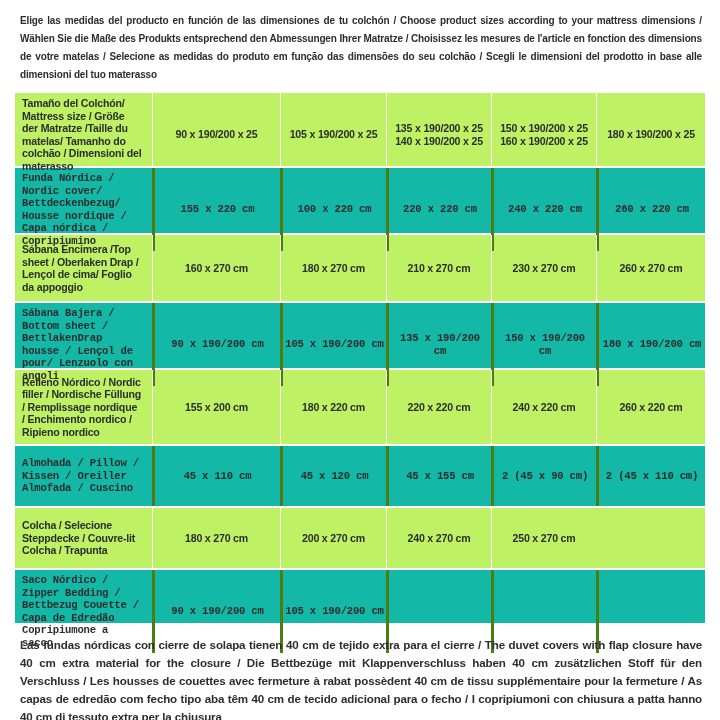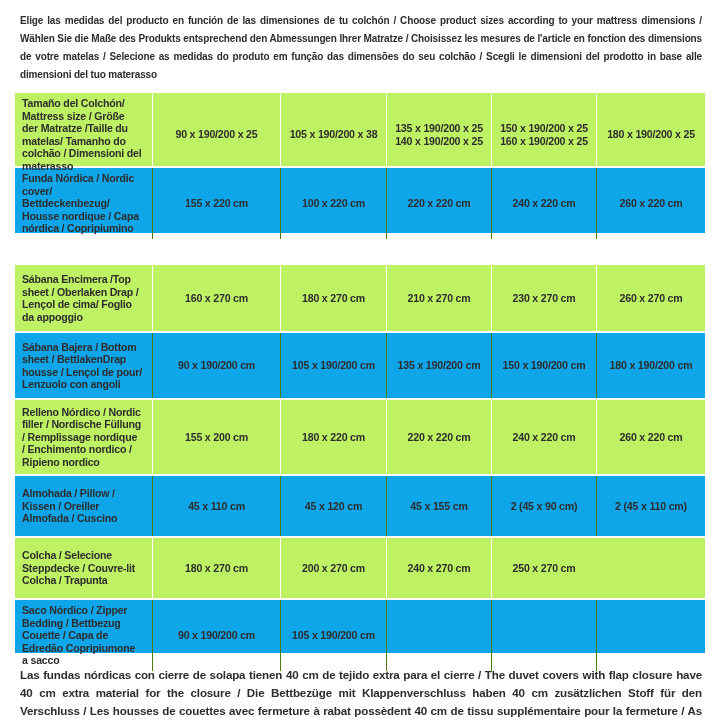--- a/index.html
+++ b/index.html
@@ -23,43 +23,43 @@
   .size-table {
     margin: 9px 15px 0 15px;
   }
   .trow {
     display: grid;
     grid-template-columns: 137px 128px 106px 105px 105px 109px;
     border-bottom: 2px solid #ffffff;
     box-sizing: border-box;
   }
   .trow.dark  { background: #bef264; }
-  .trow.light { background: #0ea5e9; }
+  .trow.light { background: #14b8a6; font-family: Liberation Mono, monospace; }
   .trow.dark  .value { border-left: 1px solid #fcfcfc; }
-  .trow.light .value { border-left: 1px solid #4d7c0f; }
+  .trow.light .value { border-left: 3px solid #4d7c0f; }
   .cell {
     display: flex;
     align-items: center;
     font-size: 10.6px;
     line-height: 12.5px;
     letter-spacing: -0.2px;
     box-sizing: border-box;
   }
   .label {
     padding: 4px 10px 4px 7px;
   }
   .value {
     justify-content: center;
     text-align: center;
     white-space: pre-line;
     padding: 2px 2px;
   }
   .r0 { height: 75px; }
   .r1 { height: 67px; }
-  .r2 { height: 68px; margin-top: 30px; }
+  .r2 { height: 68px; }
   .r3 { height: 67px; }
   .r4 { height: 76px; }
   .r5 { height: 62px; }
   .r6 { height: 62px; }
   .r7 { height: 55px; }
   .footer-text {
     margin: 11px 18px 0 20px;
     font-size: 11.6px;
     line-height: 18px;
     text-align: justify;
@@ -68,21 +68,21 @@
 </style>
 </head>
 <body>
 
 <div class="header-text">Elige las medidas del producto en función de las dimensiones de tu colchón / Choose product sizes according to your mattress dimensions / Wählen Sie die Maße des Produkts entsprechend den Abmessungen Ihrer Matratze / Choisissez les mesures de l'article en fonction des dimensions de votre matelas / Selecione as medidas do produto em função das dimensões do seu colchão / Scegli le dimensioni del prodotto in base alle dimensioni del tuo materasso</div>
 
 <div class="size-table">
     <div class="trow dark r0">
       <div class="cell label">Tamaño del Colchón/ Mattress size / Größe der Matratze /Taille du matelas/ Tamanho do colchão / Dimensioni del materasso</div>
       <div class="cell value">90 x 190/200 x 25</div>
-      <div class="cell value">105 x 190/200 x 38</div>
+      <div class="cell value">105 x 190/200 x 25</div>
       <div class="cell value">135 x 190/200 x 25
 140 x 190/200 x 25</div>
       <div class="cell value">150 x 190/200 x 25
 160 x 190/200 x 25</div>
       <div class="cell value">180 x 190/200 x 25</div>
     </div>
     <div class="trow light r1">
       <div class="cell label">Funda Nórdica /  Nordic cover/ Bettdeckenbezug/ Housse nordique  / Capa nórdica / Copripiumino</div>
       <div class="cell value">155 x 220 cm</div>
       <div class="cell value">100 x 220 cm</div>

